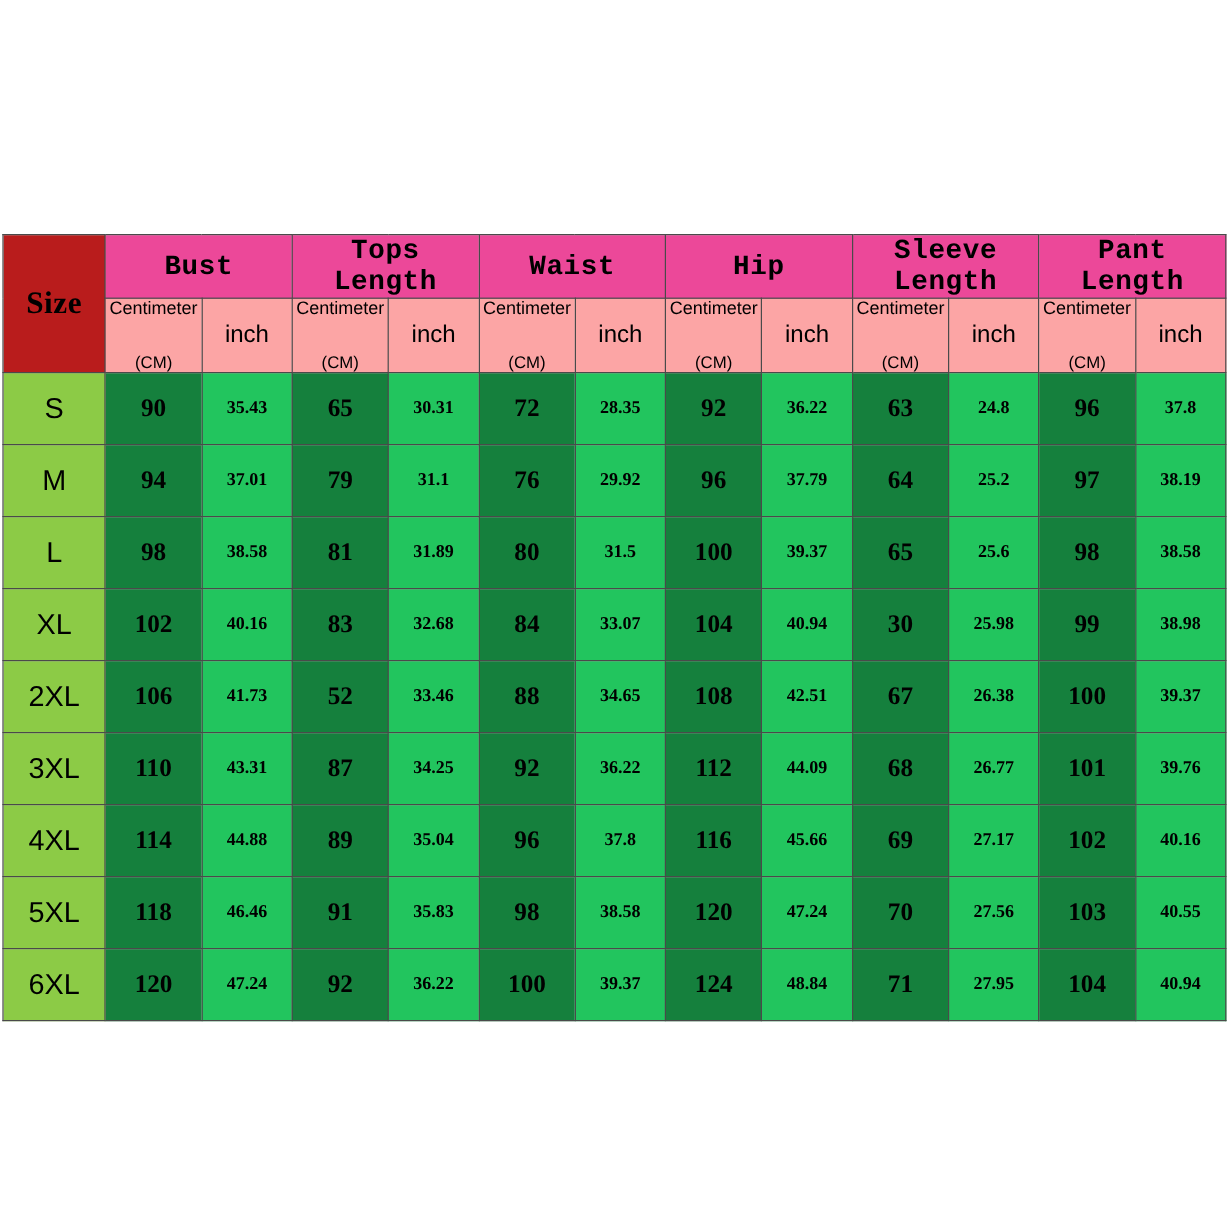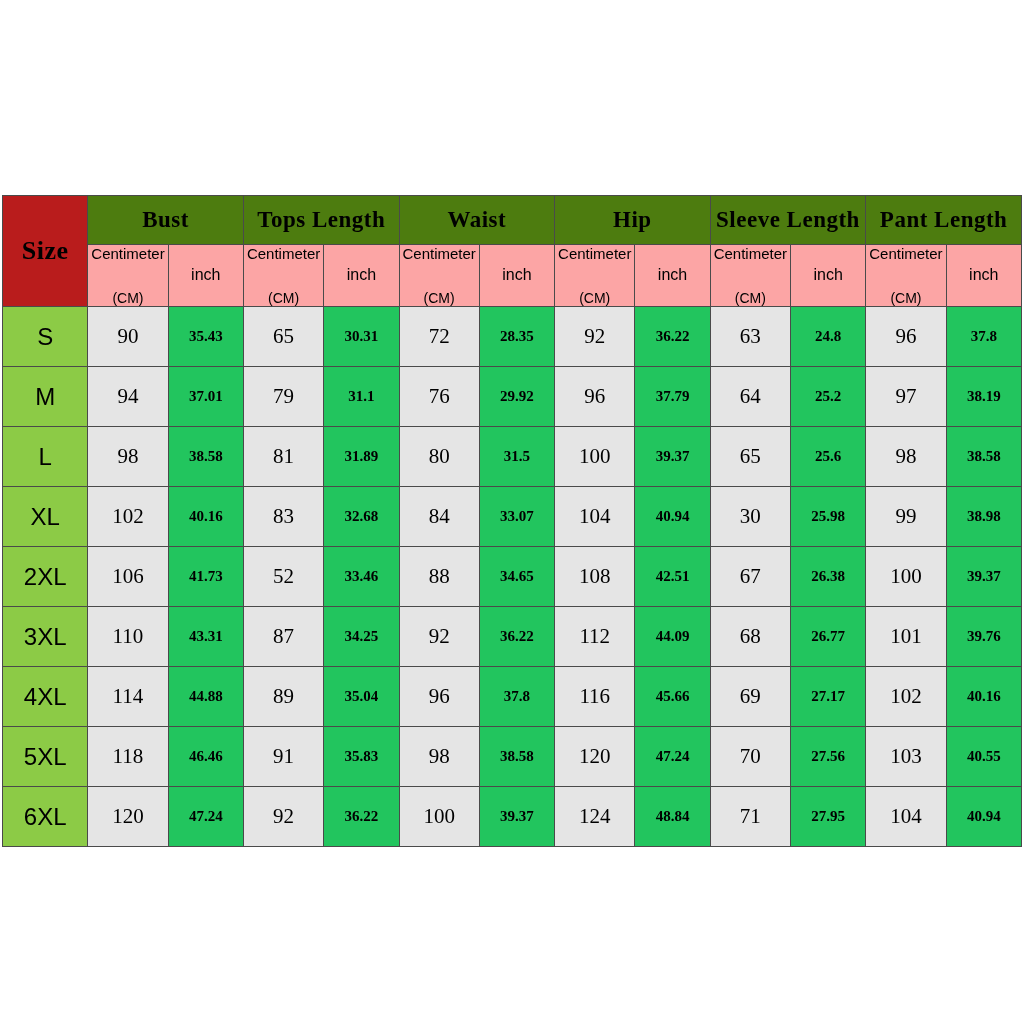--- a/index.html
+++ b/index.html
@@ -39,22 +39,22 @@
     color: #000000;
   }
 
   
   col.c-size   { width: 85px; }
   col.c-cm     { width: 80px; }
   col.c-in     { width: 75px; }
 
   
   th.group-head {
-    background: #4d7c0f;
-    font-family: Liberation Serif, serif;
+    background: #ec4899;
+    font-family: Liberation Mono, monospace;
     font-weight: bold;
     font-size: 23px;
     height: 48px;
     letter-spacing: 0.5px;
   }
 
   
   th.size-head {
     background: #b91c1c;
     font-family: "Liberation Serif", serif;
@@ -67,42 +67,42 @@
   th.unit-head {
     background: #fca5a5;
     font-family: "Liberation Sans", sans-serif;
     font-weight: normal;
     font-size: 15px;
     line-height: 1.15;
     height: 50px;
     padding: 2px 1px;
   }
   th.unit-head.inch {
-    font-size: 16px;
+    font-size: 20px;
   }
   th.unit-head .unit-sub {
     display: block;
     font-size: 14px;
     margin-top: 28px;
   }
 
   
   tr.data-row { height: 60px; }
 
   td.size-cell {
     background: #8CCB46;
     font-family: "Liberation Sans", sans-serif;
     font-size: 24px;
     font-weight: normal;
   }
 
   td.cm-cell {
-    background: #e5e5e5;
-    font-family: "Liberation Serif", serif;
-    font-weight: normal;
+    background: #15803d;
+    font-family: "Liberation Serif", serif;
+    font-weight: bold;
     font-size: 21px;
   }
 
   td.in-cell {
     background: #22c55e;
     font-family: "Liberation Serif", serif;
     font-weight: bold;
     font-size: 15px;
   }
 </style>

